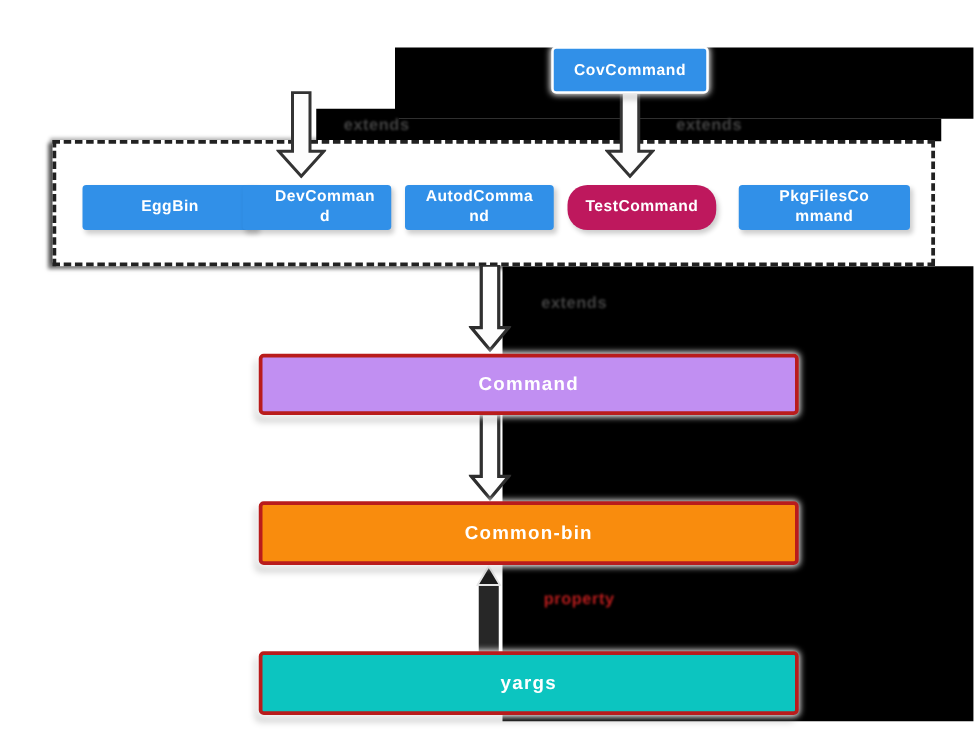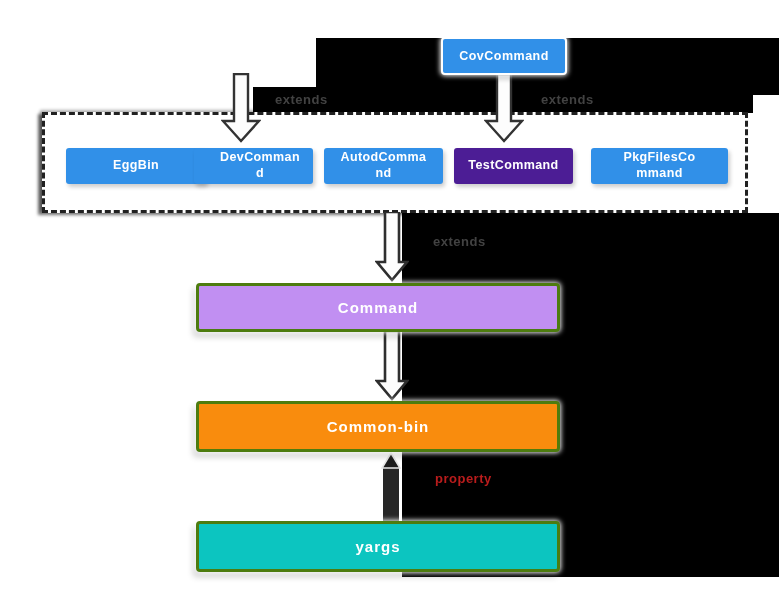--- a/index.html
+++ b/index.html
@@ -35,21 +35,21 @@
     line-height:1.25; word-break:break-all; padding:0 13px;
     box-shadow:2px 3px 4px rgba(0,0,0,.2);
   }
   #node-eggbin   { left:66px;  width:140px; }
   #node-devcommand { left:194px; width:119px;padding-left:26px; }
   #node-autodcommand { left:324px; width:119px; }
   #node-testcommand  { left:454px; width:119px; }
   #node-pkgfilescommand { left:591px; width:137px; padding:0 28px; }
 
   .chain-node {
-    left:196px; width:364px; border:3px solid #4d7c0f; border-radius:4px;
+    left:207px; width:432px; border:3px solid #b91c1c; border-radius:4px;
     font-size:15px; letter-spacing:1px;
     box-shadow:0 0 5px 1px rgba(255,255,255,.95), -3px 5px 6px rgba(0,0,0,.18);
   }
   #node-command   { top:283px; height:49px; }
   #node-commonbin { top:401px; height:51px; }
   #node-yargs     { top:521px; height:51px; }
 
   .arrow { position:absolute; line-height:0; }
   #arrow-debugcommand-extends { left:221px; top:73px; }
   #arrow-covcommand-extends   { left:484px; top:73px; }
@@ -108,20 +108,20 @@
   <span class="edge-label" id="label-extends-debug" style="color: rgb(66, 66, 66);">extends</span>
   <span class="edge-label" id="label-extends-cov" style="color: rgb(66, 66, 66);">extends</span>
   <span class="edge-label" id="label-extends-group" style="color: rgb(66, 66, 66);">extends</span>
   <span class="edge-label" id="label-property" style="color: #b91c1c;">property</span>
 
   <div class="node top-node" id="node-covcommand" style="background-color: rgb(49, 144, 232);">CovCommand</div>
 
   <div class="node row-node" id="node-eggbin" style="background-color: rgb(49, 144, 232);">EggBin</div>
   <div class="node row-node" id="node-devcommand" style="background-color: rgb(49, 144, 232);">DevCommand</div>
   <div class="node row-node" id="node-autodcommand" style="background-color: rgb(49, 144, 232);">AutodCommand</div>
-  <div class="node row-node" id="node-testcommand" style="background-color: #4c1d95;">TestCommand</div>
+  <div class="node row-node" id="node-testcommand" style="background-color: #be185d; border-radius: 16px;">TestCommand</div>
   <div class="node row-node" id="node-pkgfilescommand" style="background-color: rgb(49, 144, 232);">PkgFilesCommand</div>
 
   <div class="node chain-node" id="node-command" style="background-color: rgb(193, 143, 242);">Command</div>
   <div class="node chain-node" id="node-commonbin" style="background-color: rgb(249, 140, 13);">Common-bin</div>
   <div class="node chain-node" id="node-yargs" style="background-color: rgb(12, 197, 192);">yargs</div>
 
 </div>
 
 </body></html>

